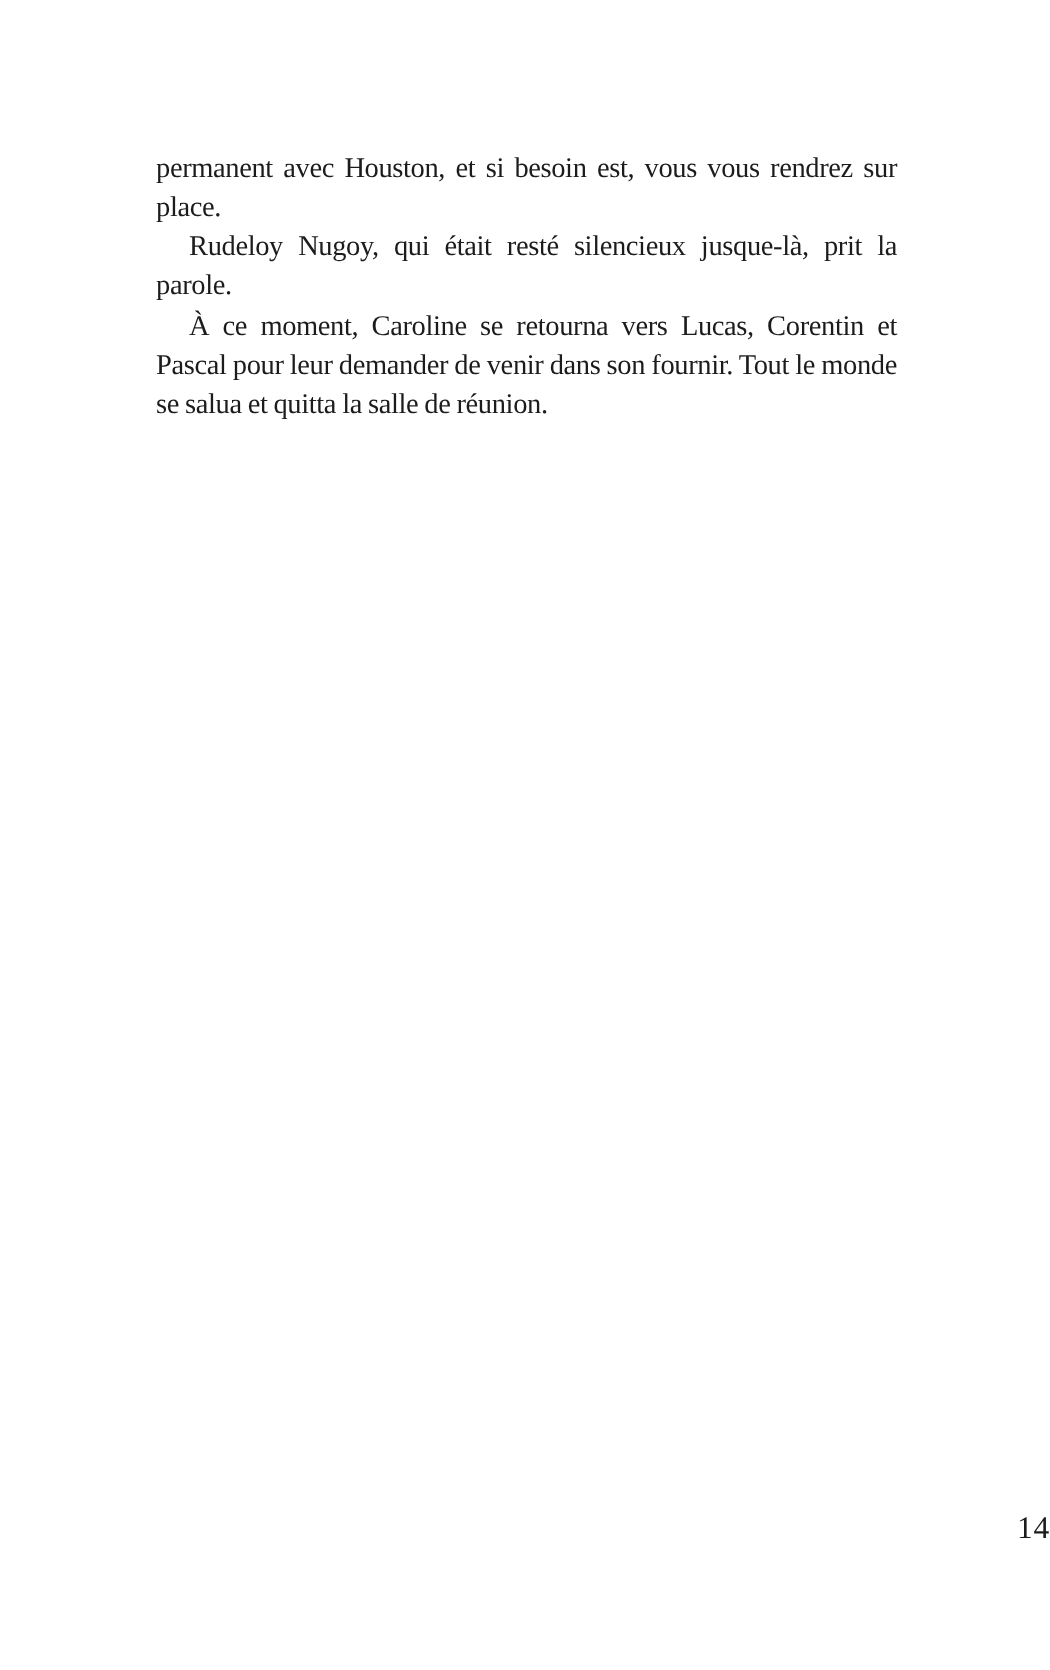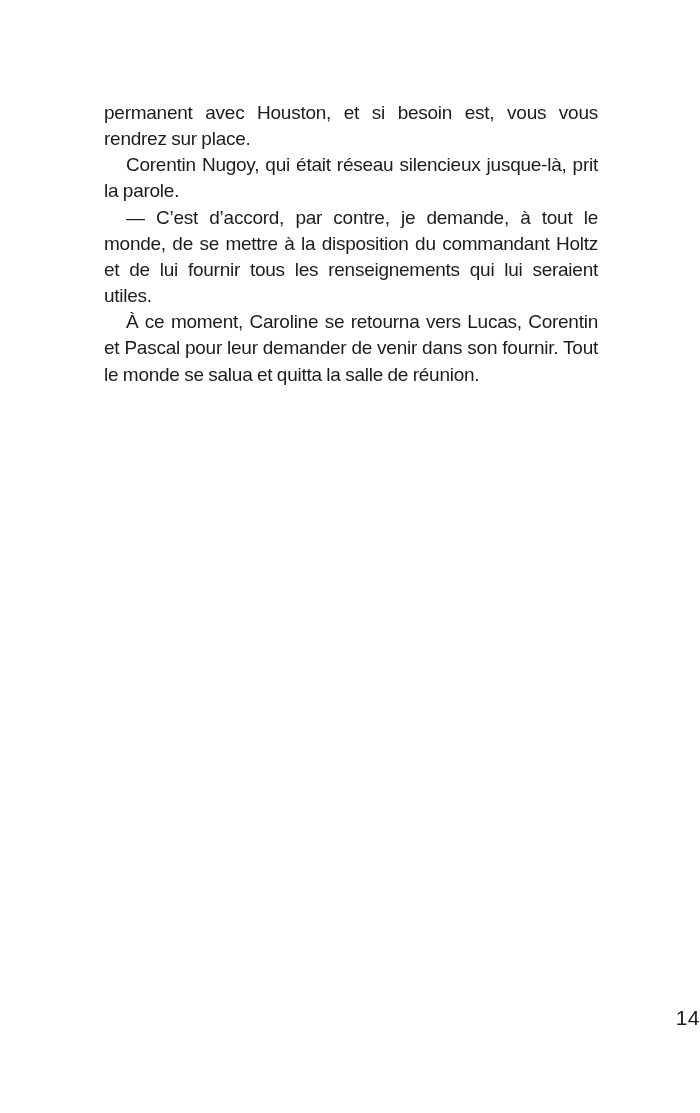--- a/index.html
+++ b/index.html
@@ -5,21 +5,21 @@
   html, body {
     margin: 0;
     padding: 0;
     background: #ffffff;
   }
   .book-page {
     position: relative;
     width: 700px;
     height: 1113px;
     background: #ffffff;
-    font-family: Liberation Sans, sans-serif;
+    font-family: Liberation Serif, serif;
     color: #1c1c1c;
     overflow: hidden;
   }
   .text-block {
     position: absolute;
     left: 104px;
     top: 100px;
     width: 494px;
   }
   .para {
@@ -45,18 +45,17 @@
     font-size: 21px;
     letter-spacing: 0.5px;
   }
 </style>
 </head>
 <body>
 
 <div class="book-page" style="background: rgb(255, 255, 255); color: rgb(28, 28, 28);">
   <div class="text-block">
       <p class="para continuation">permanent avec Houston, et si besoin est, vous vous rendrez sur place.</p>
-      <p class="para narration">Corentin Nugoy, qui était réseau silencieux jusque-là, prit la parole.</p>
-      <p class="para dialogue">— C’est d’accord, par contre, je demande, à tout le monde, de se mettre à la disposition du commandant Holtz et de lui fournir tous les renseignements qui lui seraient utiles.</p>
+      <p class="para narration">Rudeloy Nugoy, qui était resté silencieux jusque-là, prit la parole.</p>
       <p class="para narration">À ce moment, Caroline se retourna vers Lucas, Corentin et Pascal pour leur demander de venir dans son fournir. Tout le monde se salua et quitta la salle de réunion.</p>
     </div>
   <div class="folio">14</div>
 </div>
 
 </body></html>

